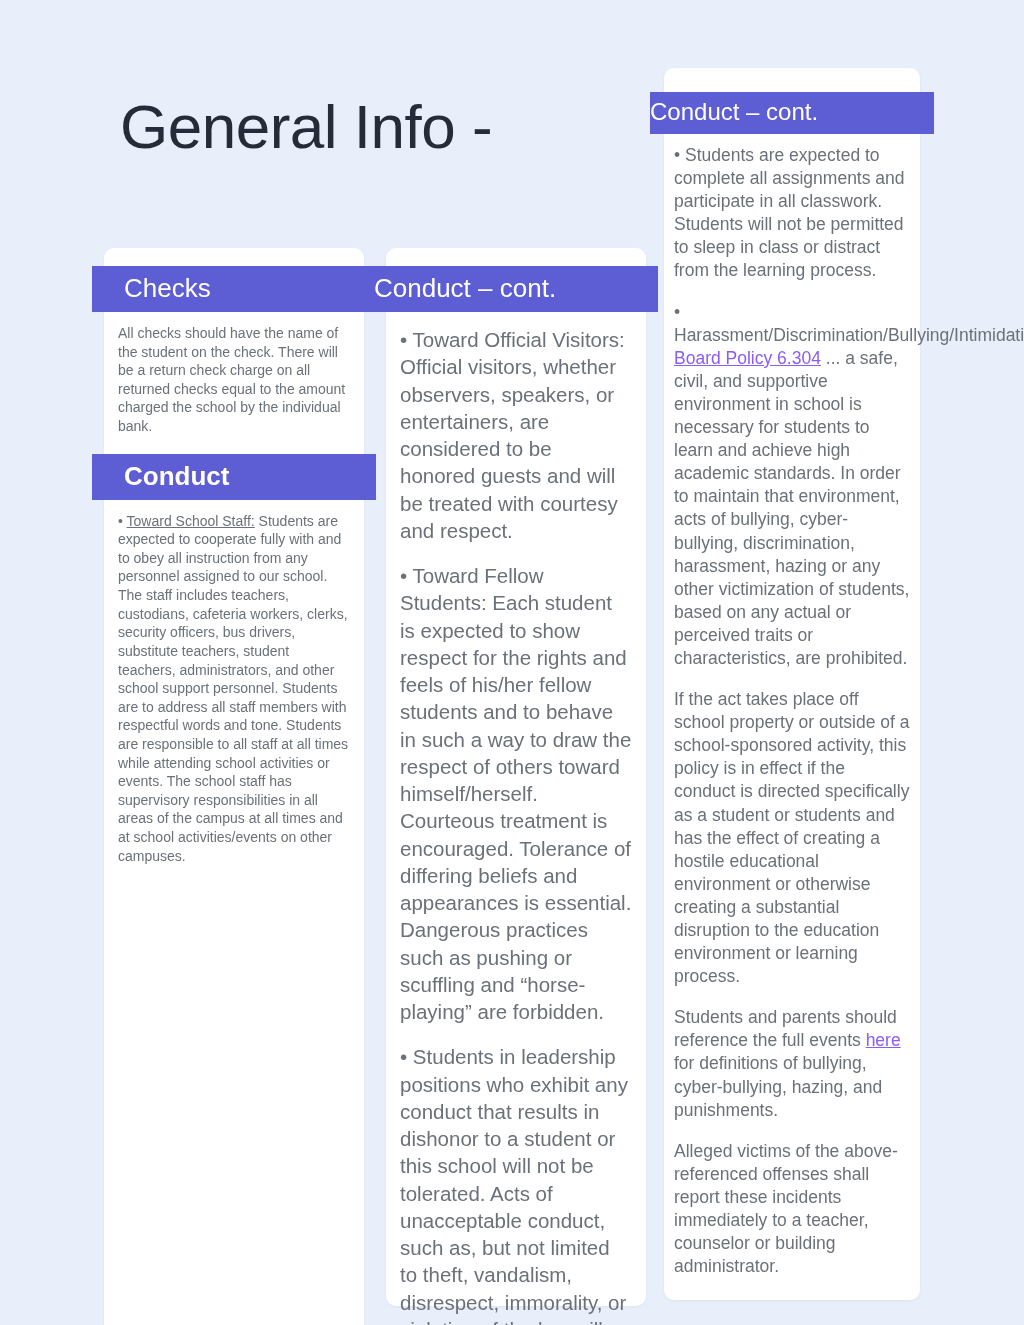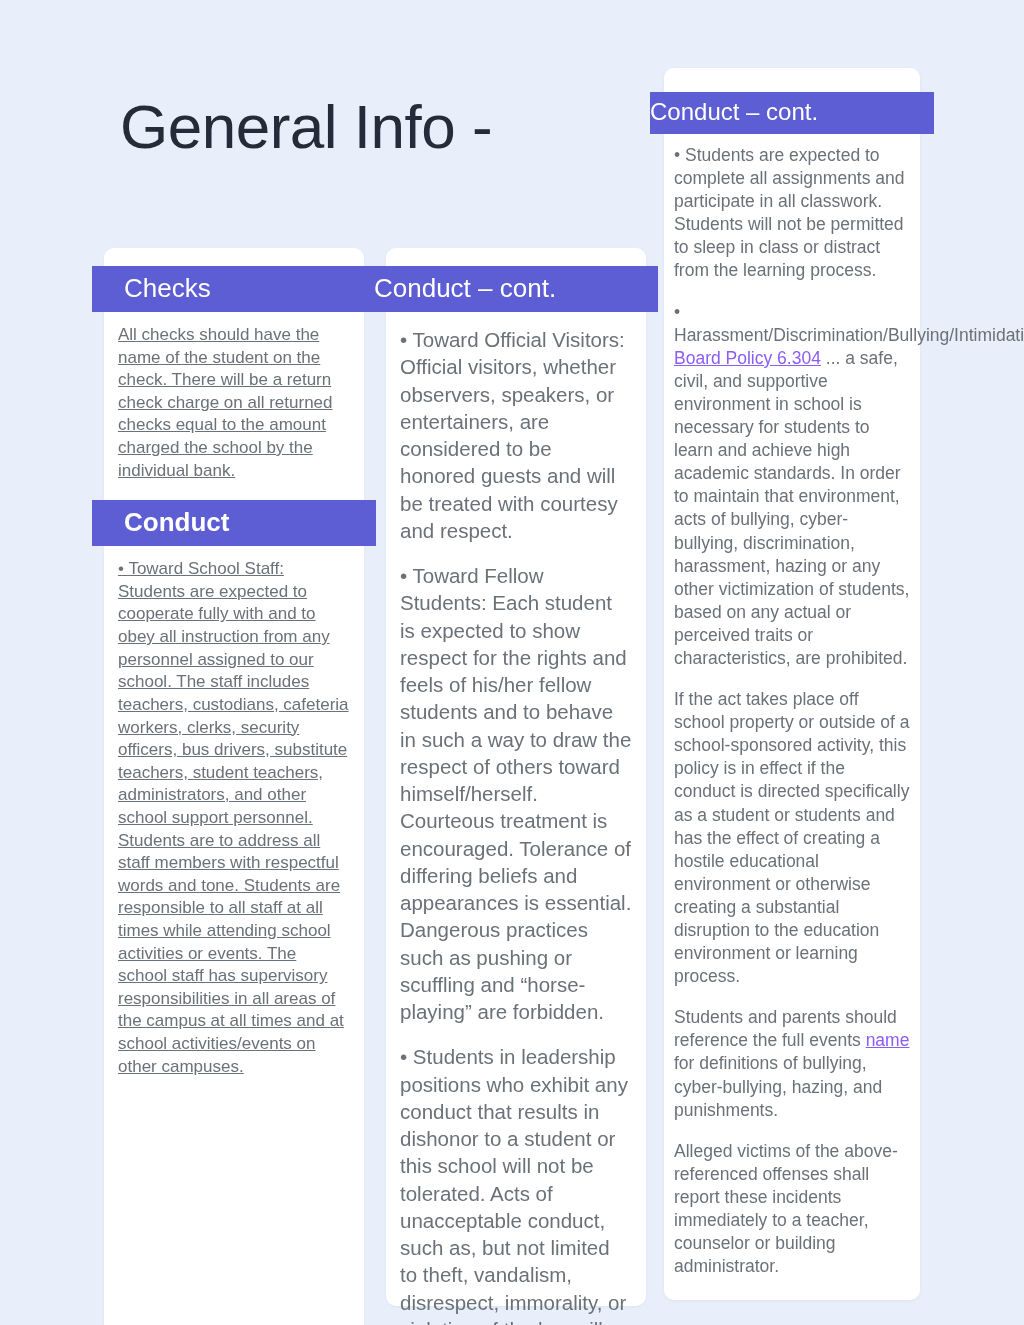--- a/index.html
+++ b/index.html
@@ -93,21 +93,21 @@
   .body-text p:last-child { margin-bottom: 0; }
 
   .u { text-decoration: underline; }
   .link {
     color: #8b5cf6;
     text-decoration: underline;
   }
 
   
   #col1 { left: 92px; top: 248px; width: 284px; height: 1320px; }
-  #col1 .body-text { font-size: 17px; line-height: 1.33; text-decoration: underline; }
+  #col1 .body-text { font-size: 14px; line-height: 1.33; }
 
   #col2 { left: 374px; top: 248px; width: 284px; height: 1058px; }
   #col2 .body-text { font-size: 20.5px; line-height: 1.33; padding-top: 14px; }
 
   #col3 { left: 650px; top: 68px; width: 284px; height: 1232px; }
   #col3 .body-text { font-size: 17.5px; line-height: 1.32; padding: 10px 24px 0 24px; }
 
   #col3 .card { left: 14px; right: 14px; }
   #col1 .card { left: 12px; right: 12px; }
   #col2 .card { left: 12px; right: 12px; }
@@ -168,17 +168,17 @@
   <div class="col-inner">
       <div class="bar-wrap">
         <div class="bar center small">
           <span class="bar-label">Conduct – cont.</span>
         </div>
       </div>
       <div class="body-text">
         <p><span>• Students are expected to complete all assignments and participate in all classwork. Students will not be permitted to sleep in class or distract from the learning process.</span></p>
         <p><span>• Harassment/Discrimination/Bullying/Intimidation </span><span class="link">Board Policy 6.304</span><span> ... a safe, civil, and supportive environment in school is necessary for students to learn and achieve high academic standards. In order to maintain that environment, acts of bullying, cyber-bullying, discrimination, harassment, hazing or any other victimization of students, based on any actual or perceived traits or characteristics, are prohibited.</span></p>
         <p><span>If the act takes place off school property or outside of a school-sponsored activity, this policy is in effect if the conduct is directed specifically as a student or students and has the effect of creating a hostile educational environment or otherwise creating a substantial disruption to the education environment or learning process.</span></p>
-        <p><span>Students and parents should reference the full events </span><span class="link">name</span><span> for definitions of bullying, cyber-bullying, hazing, and punishments.</span></p>
+        <p><span>Students and parents should reference the full events </span><span class="link">here</span><span> for definitions of bullying, cyber-bullying, hazing, and punishments.</span></p>
         <p><span>Alleged victims of the above-referenced offenses shall report these incidents immediately to a teacher, counselor or building administrator.</span></p>
       </div>
     </div>
 </div>
 
 </body></html>

